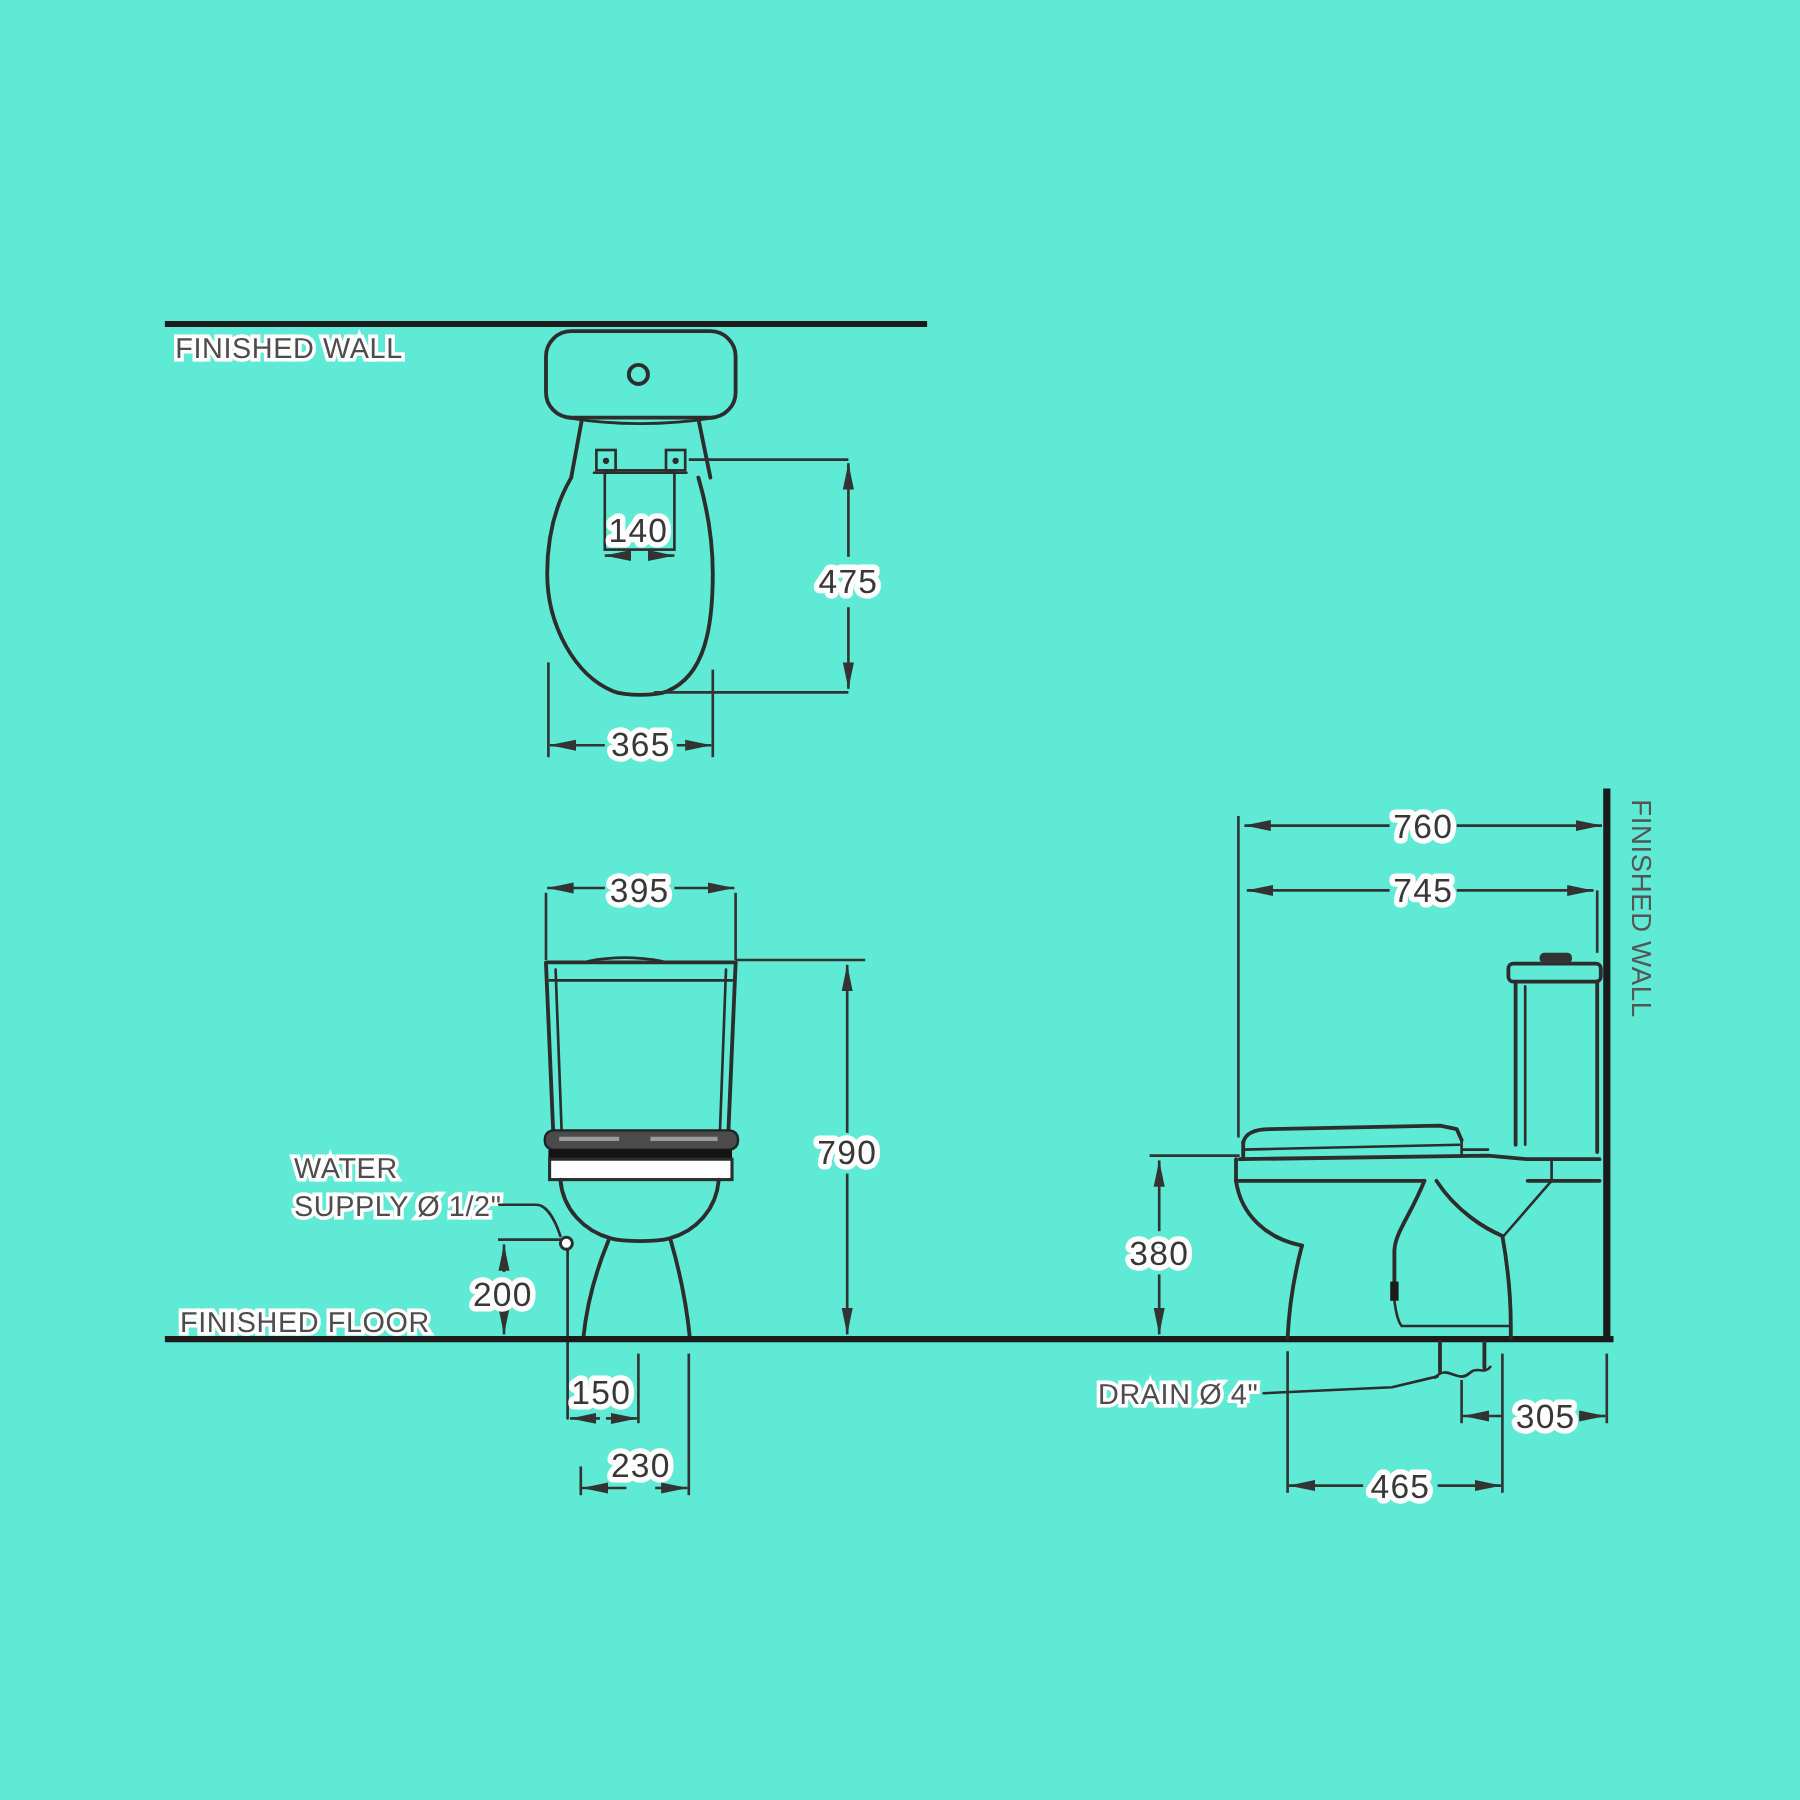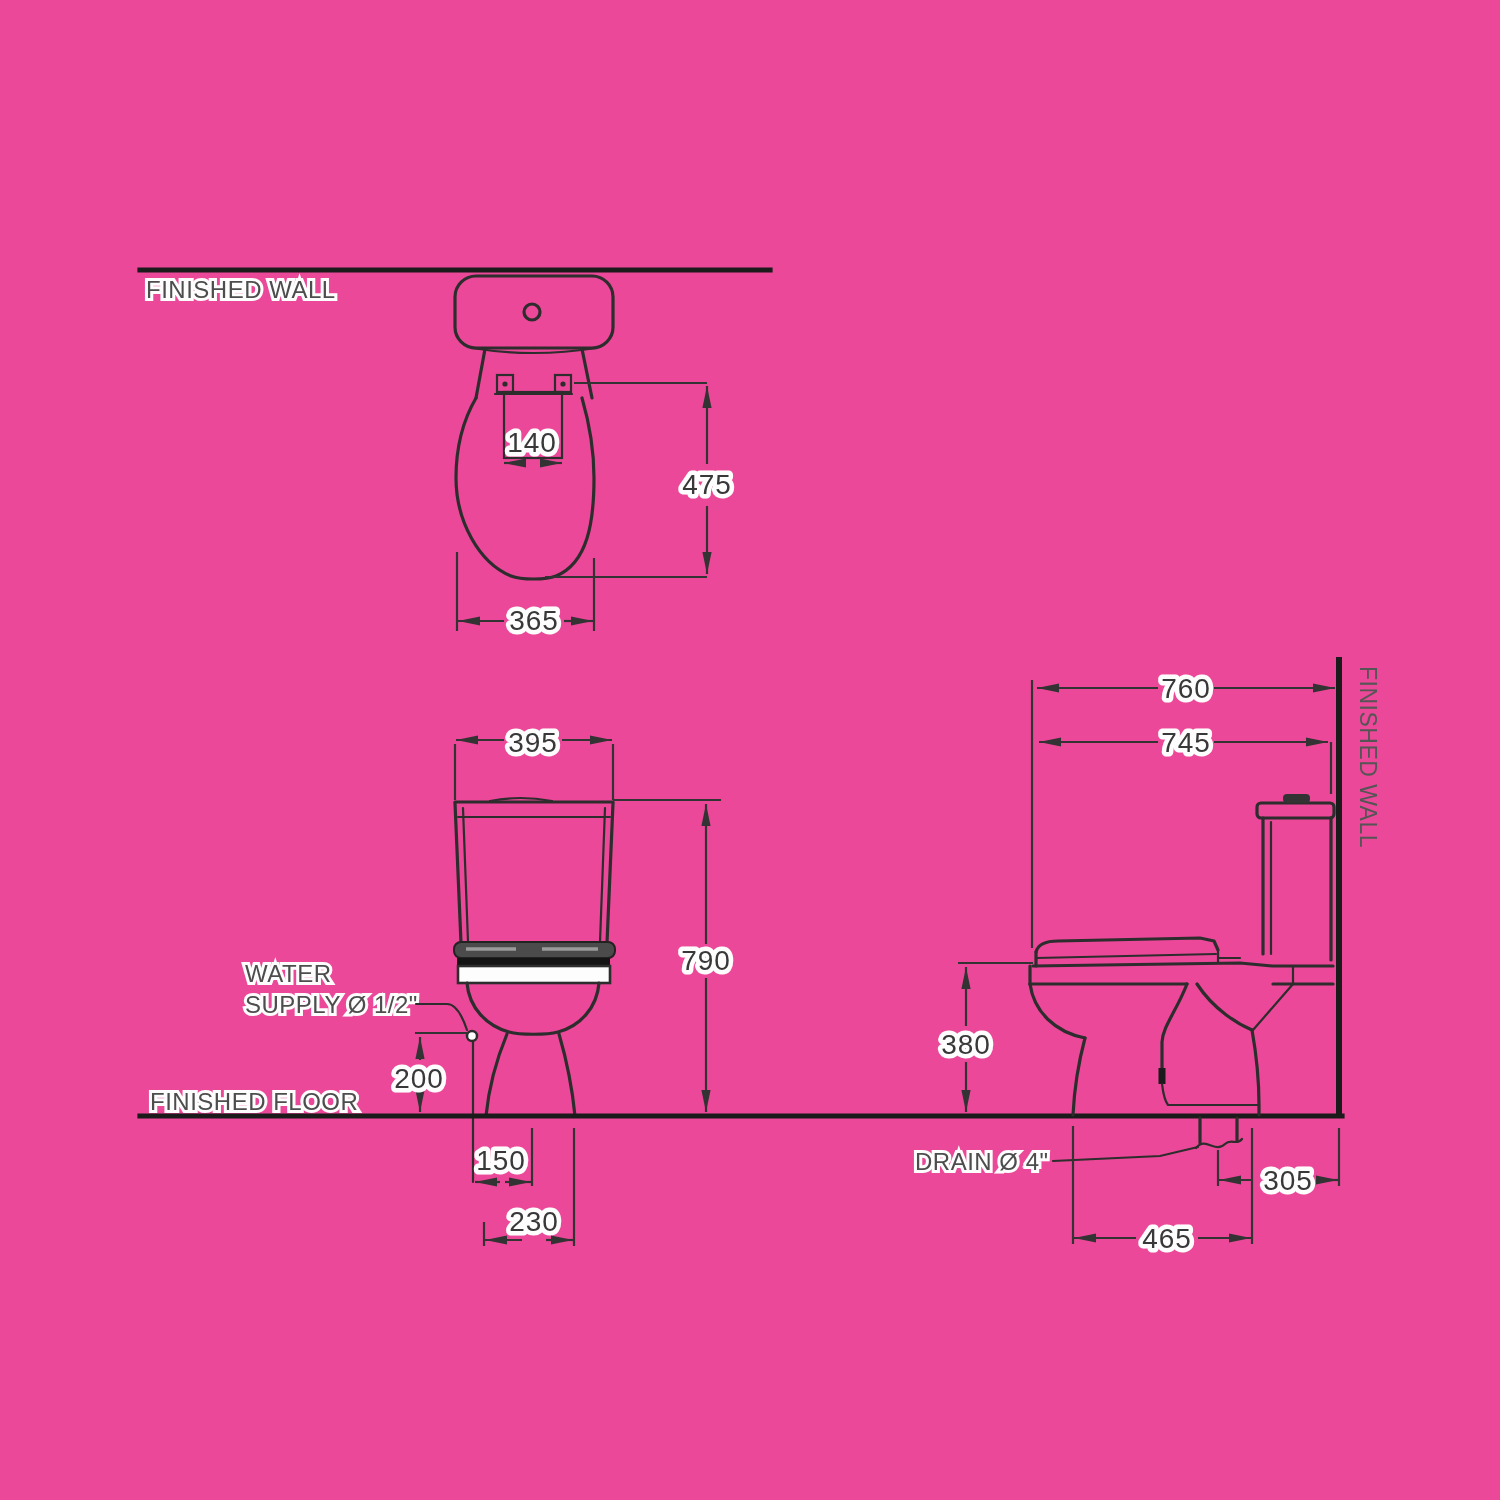--- a/index.html
+++ b/index.html
@@ -1,16 +1,16 @@
 <!DOCTYPE html>
 <html><head>
 <meta charset="utf-8">
 <style>
   html,body{margin:0;padding:0;background:#fff;}
-  .stage{position:relative;width:1500px;height:1500px;background:#ec4899;overflow:hidden;
+  .stage{position:relative;width:1500px;height:1500px;background:#5eead4;overflow:hidden;
          font-family:"Liberation Sans",sans-serif;}
   svg{position:absolute;left:0;top:0;filter:blur(0.3px);}
   .ol{fill:none;stroke:#2d2d2d;stroke-width:3.2;stroke-linecap:round;stroke-linejoin:round;}
   .thin{fill:none;stroke:#2d2d2d;stroke-width:2.2;stroke-linecap:round;}
   .dim{fill:none;stroke:#333;stroke-width:2.2;stroke-linecap:butt;}
   .heavy{fill:none;stroke:#1b1b1b;stroke-width:5.2;stroke-linecap:square;}
   .wall{fill:none;stroke:#1b1b1b;stroke-width:6;stroke-linecap:square;}
   .dimtext{font-family:"Liberation Sans",sans-serif;font-size:28px;fill:#383838;
            text-anchor:middle;letter-spacing:1px;stroke:#fdfdfd;stroke-width:9;
            paint-order:stroke;stroke-linejoin:round;}

